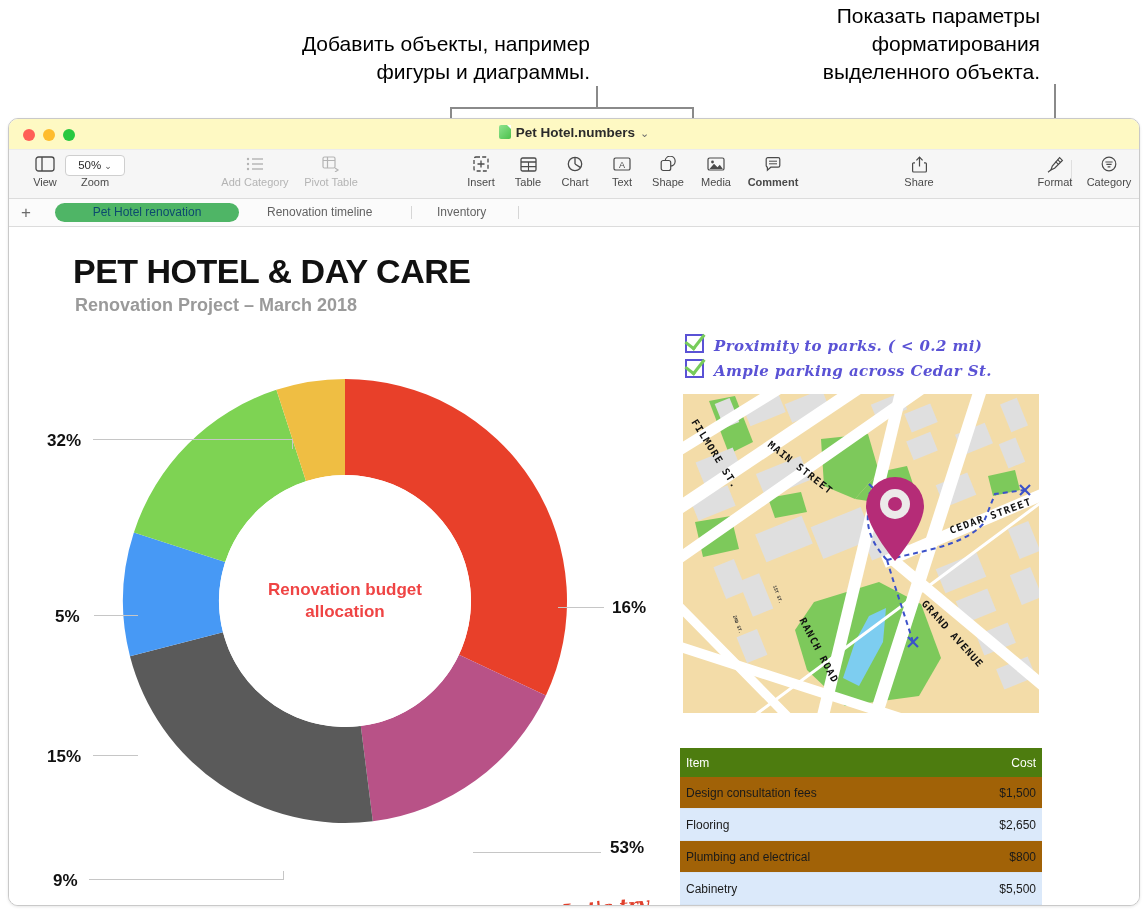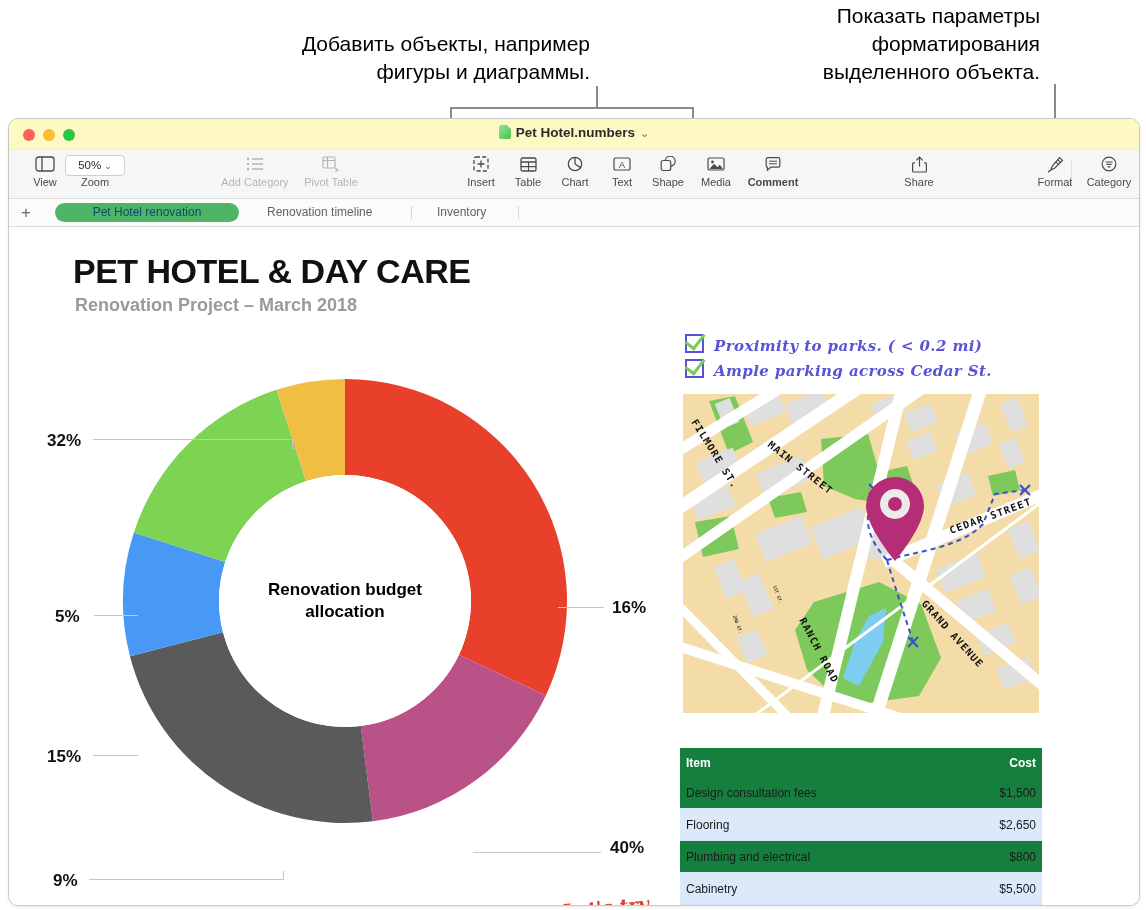--- a/index.html
+++ b/index.html
@@ -105,21 +105,21 @@
   }
   #subhead{
     position:absolute;left:66px;top:68px;
     font-size:18px;font-weight:bold;color:#9a9a9a;
   }
 
   
   #donut-wrap{position:absolute;left:112px;top:150px;width:448px;height:448px;}
   #donut-center-label{
     position:absolute;left:50%;top:50%;transform:translate(-50%,-50%);
-    width:210px;text-align:center;font-size:17px;font-weight:bold;color:#000000;
+    width:210px;text-align:center;font-size:17px;font-weight:bold;color:#ef4444;
     line-height:22px;
   }
   .pct{
     position:absolute;font-size:17px;font-weight:bold;color:#111;
   }
   .pctline{position:absolute;background:#c6c6c6;height:1px;}
   .pctline.v{width:1px;}
   #pct-23{left:604px;top:757px;}
 
   #scribble{
@@ -147,27 +147,27 @@
 
   
   #map{position:absolute;left:674px;top:293px;width:356px;height:319px;overflow:hidden;}
 
   
   #cost-table{
     position:absolute;left:671px;top:648px;width:362px;
     border-collapse:collapse;font-size:12px;color:#1a1a1a;
   }
   #cost-table th{
-    background:#15803d;color:#fff;font-size:12px;font-weight:bold;
+    background:#4d7c0f;color:#fff;font-size:12px;font-weight:normal;
     text-align:left;padding:4px 6px;height:21px;
   }
   #cost-table th.c-cost{width:96px;text-align:right;}
   #cost-table td{
     padding:4px 6px;height:23px;border-bottom:1px solid #d6e4f5;
-    background:#15803d;
+    background:#a16207;
   }
   #cost-table tr.alt td{background:#dbe9fa;}
   #cost-table td.num{text-align:right;}
 </style>
 </head>
 <body>
 
 <div class="callout" id="callout-left">Добавить объекты, например
 фигуры и диаграммы.</div>
 <div class="callout" id="callout-right">Показать параметры
@@ -392,21 +392,21 @@
 
     <div class="pct" style="left:38px;top:520px;">15%</div>
     <div class="pctline" style="left:84px;top:528px;width:45px;"></div>
 
     <div class="pct" style="left:44px;top:644px;">9%</div>
     <div class="pctline" style="left:80px;top:652px;width:195px;"></div>
     <div class="pctline v" style="left:274px;top:644px;height:9px;"></div>
 
     <div class="pctline" style="left:464px;top:625px;width:128px;"></div>
 
-    <div class="pct" id="pct-23" style="left:601px;top:611px;">40%</div>
+    <div class="pct" id="pct-23" style="left:601px;top:611px;">53%</div>
 
     <div id="scribble" style="top:668px;white-space:pre-line;">Let's try
 to bring
 this down</div>
 
     <div id="checklist" style="top:106px;">
       <div class="check-row">
         <span class="check-box"></span><span class="check-text">Proximity to parks. ( &lt; 0.2 mi)</span>
       </div>
       <div class="check-row">

